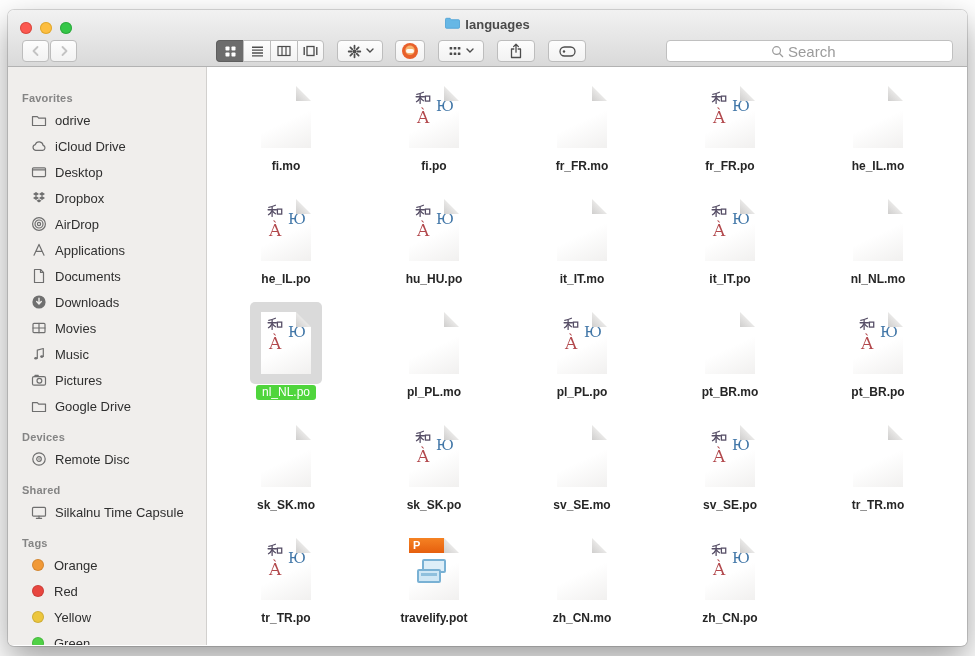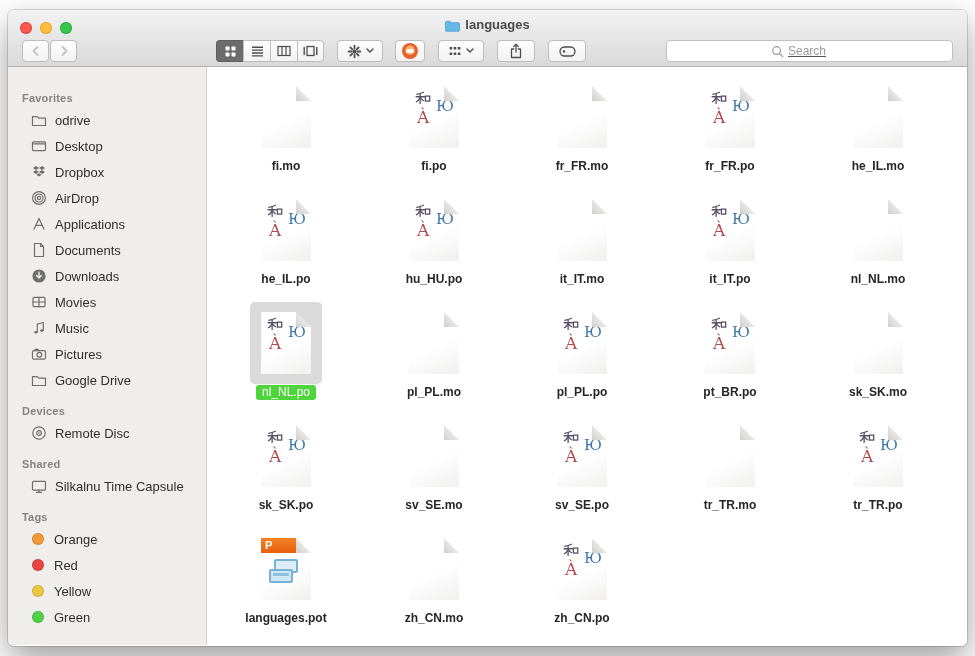--- a/index.html
+++ b/index.html
@@ -25,21 +25,21 @@
   .titlebar { position:relative; height:24px; }
   .traffic { position:absolute; left:12px; top:12px; display:flex; gap:8px; }
   .light { width:12px; height:12px; border-radius:50%; }
   .light.red    { background:#fc5850; box-shadow:inset 0 0 0 1px rgba(190,60,50,.55); }
   .light.yellow { background:#fdbe40; box-shadow:inset 0 0 0 1px rgba(200,150,30,.55); }
   .light.green  { background:#35c748; box-shadow:inset 0 0 0 1px rgba(40,150,55,.6); }
   .win-title {
     position:absolute; left:0; right:0; top:7px; text-align:center;
     font-size:13px; font-weight:bold; color:#4a4a4a;
   }
-  .win-title .t-inner { display:inline-flex; align-items:flex-end; gap:5px; }
+  .win-title .t-inner { display:inline-flex; align-items:flex-start; gap:5px; }
 
   .toolbar {
     position:absolute; left:0; right:0; top:26px; height:30px;
     display:flex; align-items:center; padding:0 14px;
   }
   .tb-btn {
     height:22px; background:linear-gradient(#fdfdfd,#f2f2f2);
     border:1px solid #bdbdbd; border-radius:4px;
     display:flex; align-items:center; justify-content:center;
     color:#4d4d4d;
@@ -65,21 +65,21 @@
   .share-btn, .tag-btn { width:38px; margin-left:13px; }
 
   .search {
     margin-left:auto; width:287px; height:22px;
     background:#fff; border:1px solid #c0c0c0; border-radius:4px;
     display:flex; align-items:center; justify-content:center; gap:4px;
     color:#9b9b9b; font-size:13px;
   }
   .search input {
     border:none; outline:none; background:transparent; width:60px;
-    font-size:12px; color:#555; font-family:"Liberation Sans",sans-serif;text-decoration:underline;
+    font-size:15px; color:#555; font-family:"Liberation Sans",sans-serif;
   }
   .search input::placeholder { color:#9b9b9b; }
 
   
   .win-body { display:flex; height:578px; }
   .sidebar {
     width:199px; flex:none; background:#f0eeec;
     border-right:1px solid #d2d0ce; overflow:hidden; padding-top:13px;
   }
   .sb-title {
@@ -279,20 +279,28 @@
             <span class="sb-ico">
               <svg width="16" height="16" viewBox="0 0 16 16">
                 <path fill="none" stroke="#6f6f6f" stroke-width="1.2" stroke-linecap="round" stroke-linejoin="round" d="M1.5 13.5h13V6.2H7.7L6.3 4.6H1.5z"></path>
               </svg>
             </span>
             <span>odrive</span>
           </div>
           <div class="sb-item">
             <span class="sb-ico">
               <svg width="16" height="16" viewBox="0 0 16 16">
+                <path fill="none" stroke="#6f6f6f" stroke-width="1.2" stroke-linecap="round" stroke-linejoin="round" d="M4.6 12.3a2.9 2.9 0 01-.3-5.7 4 4 0 017.8.8 2.5 2.5 0 01-.3 4.9z"></path>
+              </svg>
+            </span>
+            <span>iCloud Drive</span>
+          </div>
+          <div class="sb-item">
+            <span class="sb-ico">
+              <svg width="16" height="16" viewBox="0 0 16 16">
                 <rect fill="none" stroke="#6f6f6f" stroke-width="1.2" stroke-linecap="round" stroke-linejoin="round" x="1.5" y="3.8" width="13" height="8.8" rx="1"></rect>
                 <path fill="none" stroke="#6f6f6f" stroke-width="1.2" stroke-linecap="round" stroke-linejoin="round" d="M1.5 5.9h13"></path>
               </svg>
             </span>
             <span>Desktop</span>
           </div>
           <div class="sb-item">
             <span class="sb-ico">
               <svg width="16" height="16" viewBox="0 0 16 16">
                 <path fill="#6f6f6f" d="M5 2.1L8 4.1 5 6.1 2 4.1zM11 2.1L14 4.1 11 6.1 8 4.1zM5 6.1L8 8.1 5 10.1 2 8.1zM11 6.1L14 8.1 11 10.1 8 8.1zM5.4 10.7L8 12.5l2.6-1.8L8 9.2z"></path>
@@ -575,20 +583,26 @@
     <path d="M6.2 8.6Q4.8 11.6 1.8 13.4"></path>
                       <path d="M6.8 8.6Q8.4 11 10.6 12.2"></path>
     <rect x="13" y="6.4" width="5.4" height="6.2"></rect>
   </g>
                   </svg>
                   <span class="g-yu">Ю</span>
                   <span class="g-a">À</span>
                 </div>
               </div>
               <span class="fname">pl_PL.po</span>
+            </div>
+            <div class="cell">
+              <div class="icon-slot">
+                <div class="doc mo"></div>
+              </div>
+              <span class="fname">pt_BR.mo</span>
             </div>
             <div class="cell">
               <div class="icon-slot">
                 <div class="doc po">
                   <svg class="g-he" width="16" height="16" viewBox="0 0 20 20">
   <g fill="none" stroke="#564e66" stroke-width="1.6" stroke-linecap="round">
     <path d="M10.5 1.6Q6.5 3.6 2.2 4.1"></path>
                       <path d="M1.4 7.2h10.4"></path>
                       <path d="M6.4 4.3v11.2"></path>
     <path d="M6.2 8.6Q4.8 11.6 1.8 13.4"></path>
@@ -678,21 +692,21 @@
               <span class="fname">tr_TR.po</span>
             </div>
             <div class="cell">
               <div class="icon-slot">
                 <div class="doc pot">
                   <span class="band">P</span>
                   <span class="winA"></span>
                   <span class="winB"></span>
                 </div>
               </div>
-              <span class="fname">languages.pot</span>
+              <span class="fname">travelify.pot</span>
             </div>
             <div class="cell">
               <div class="icon-slot">
                 <div class="doc mo"></div>
               </div>
               <span class="fname">zh_CN.mo</span>
             </div>
             <div class="cell">
               <div class="icon-slot">
                 <div class="doc po">

